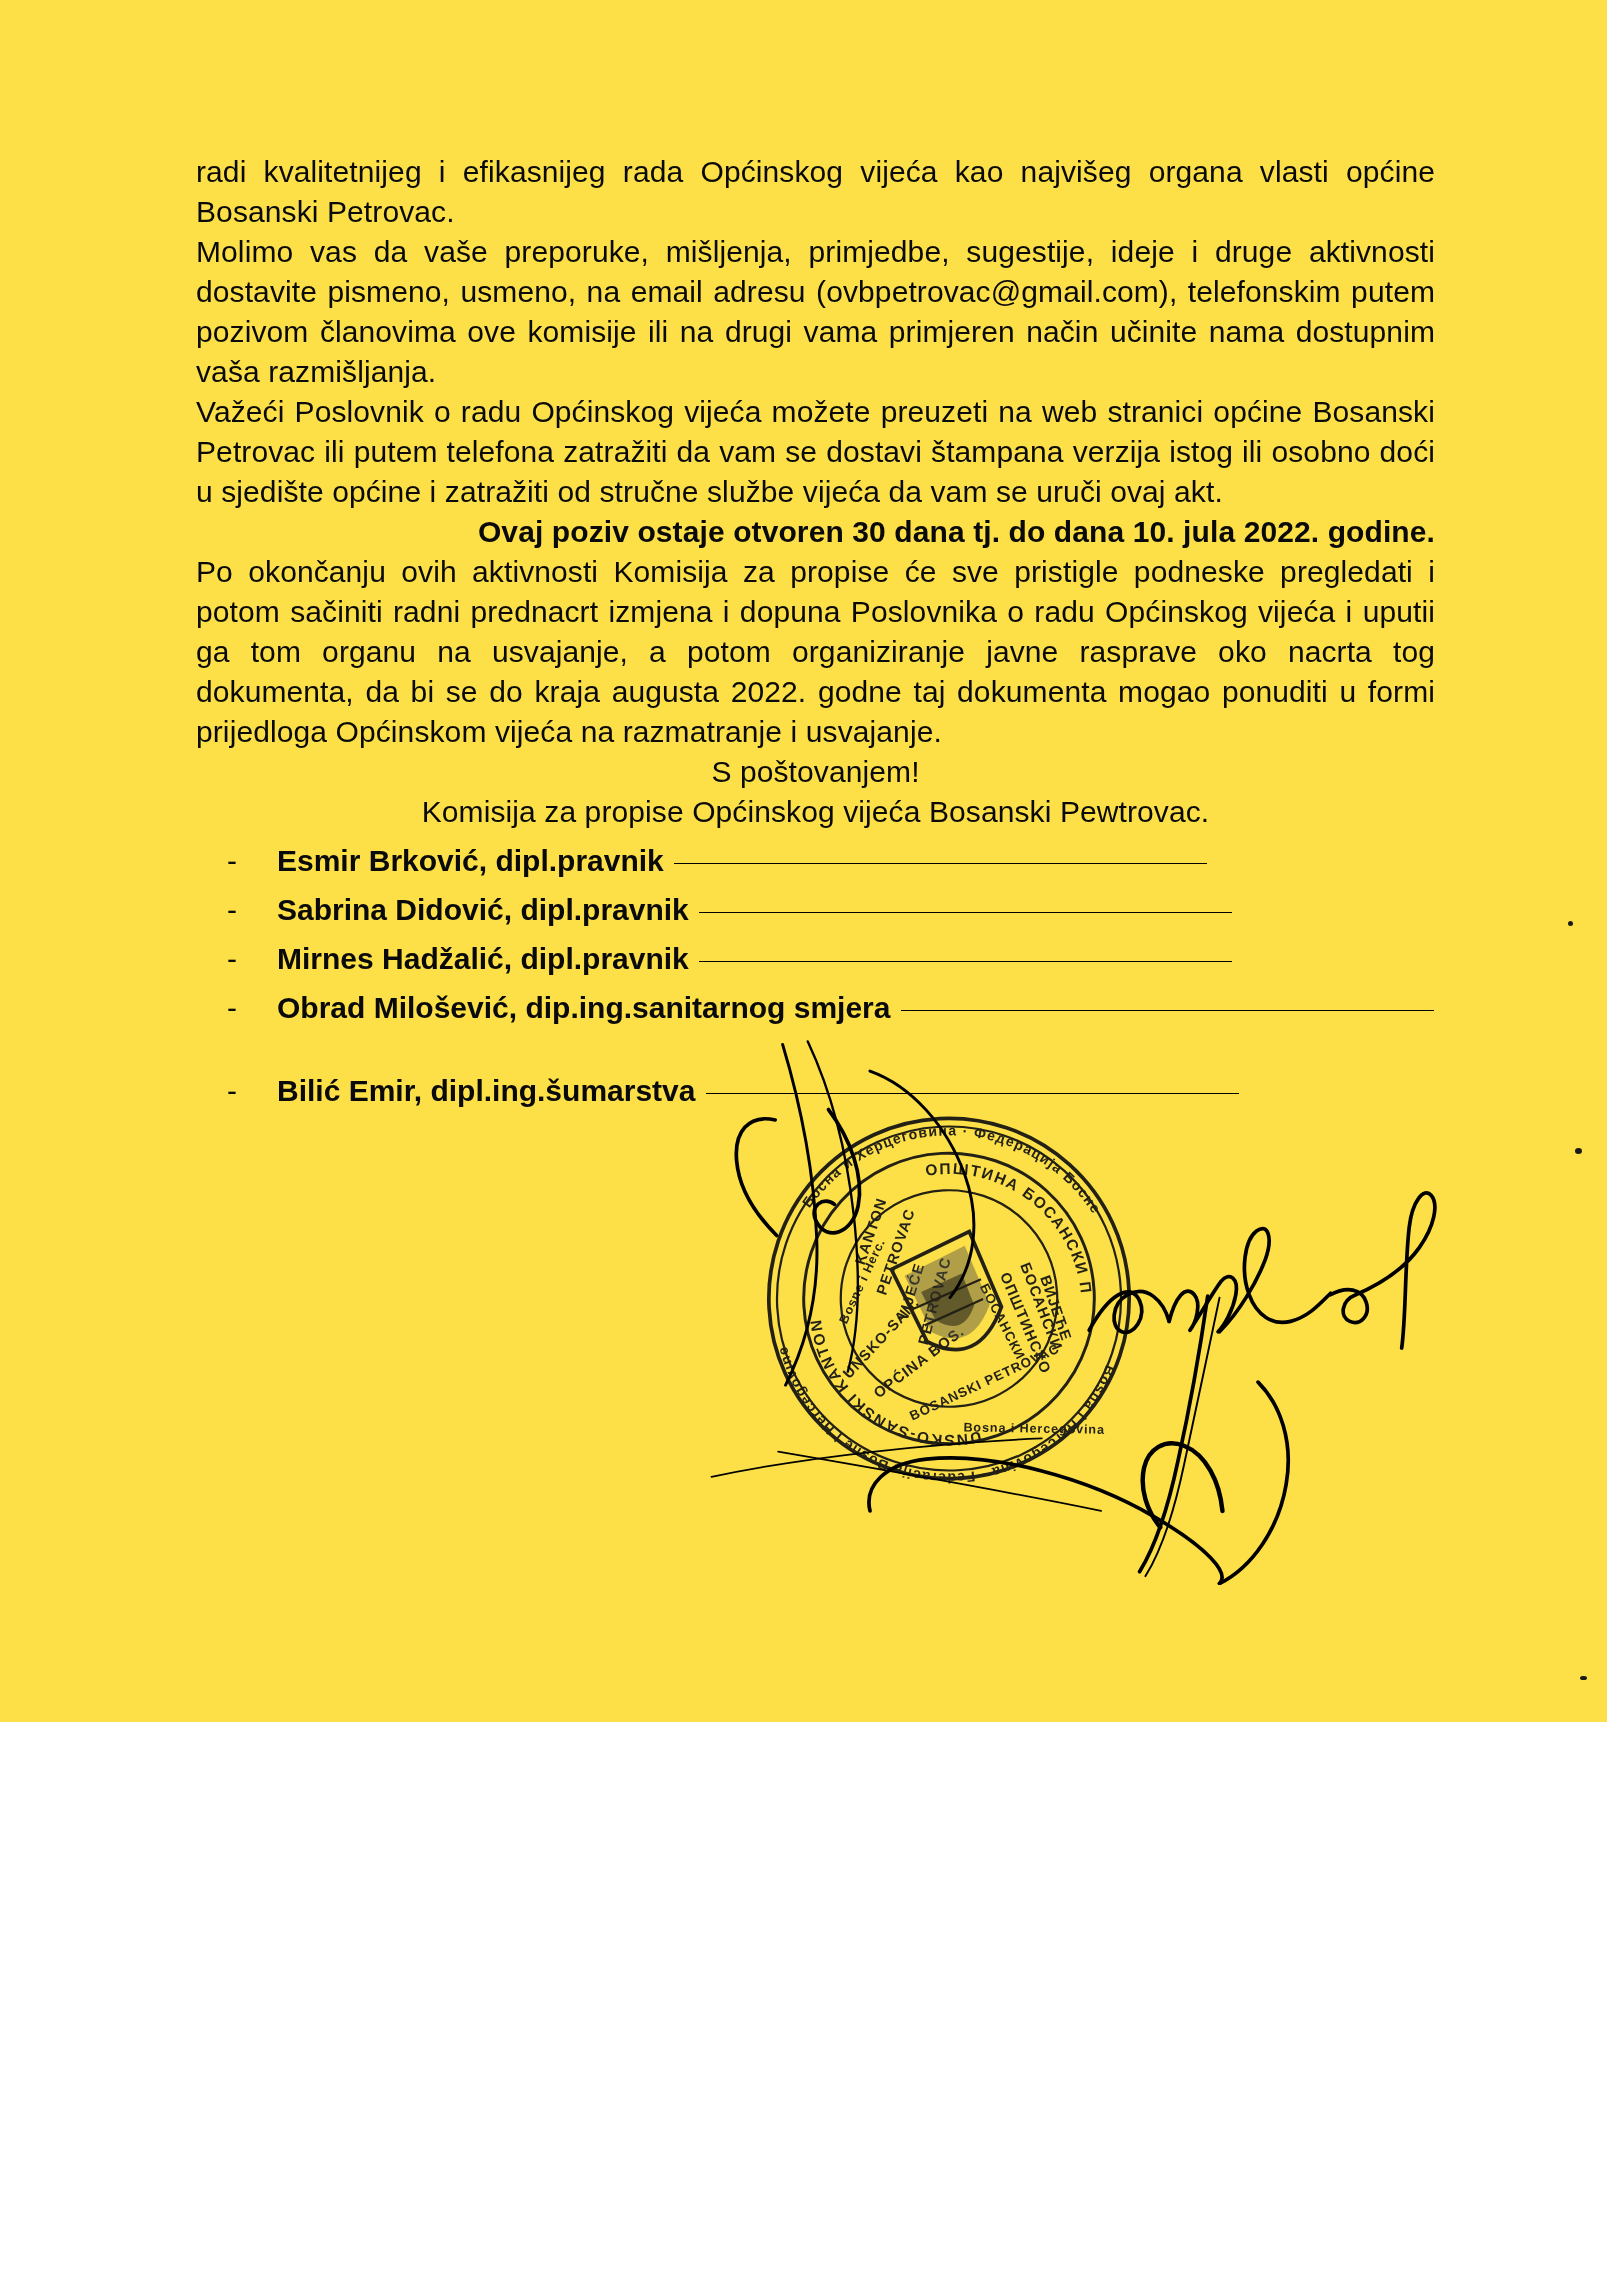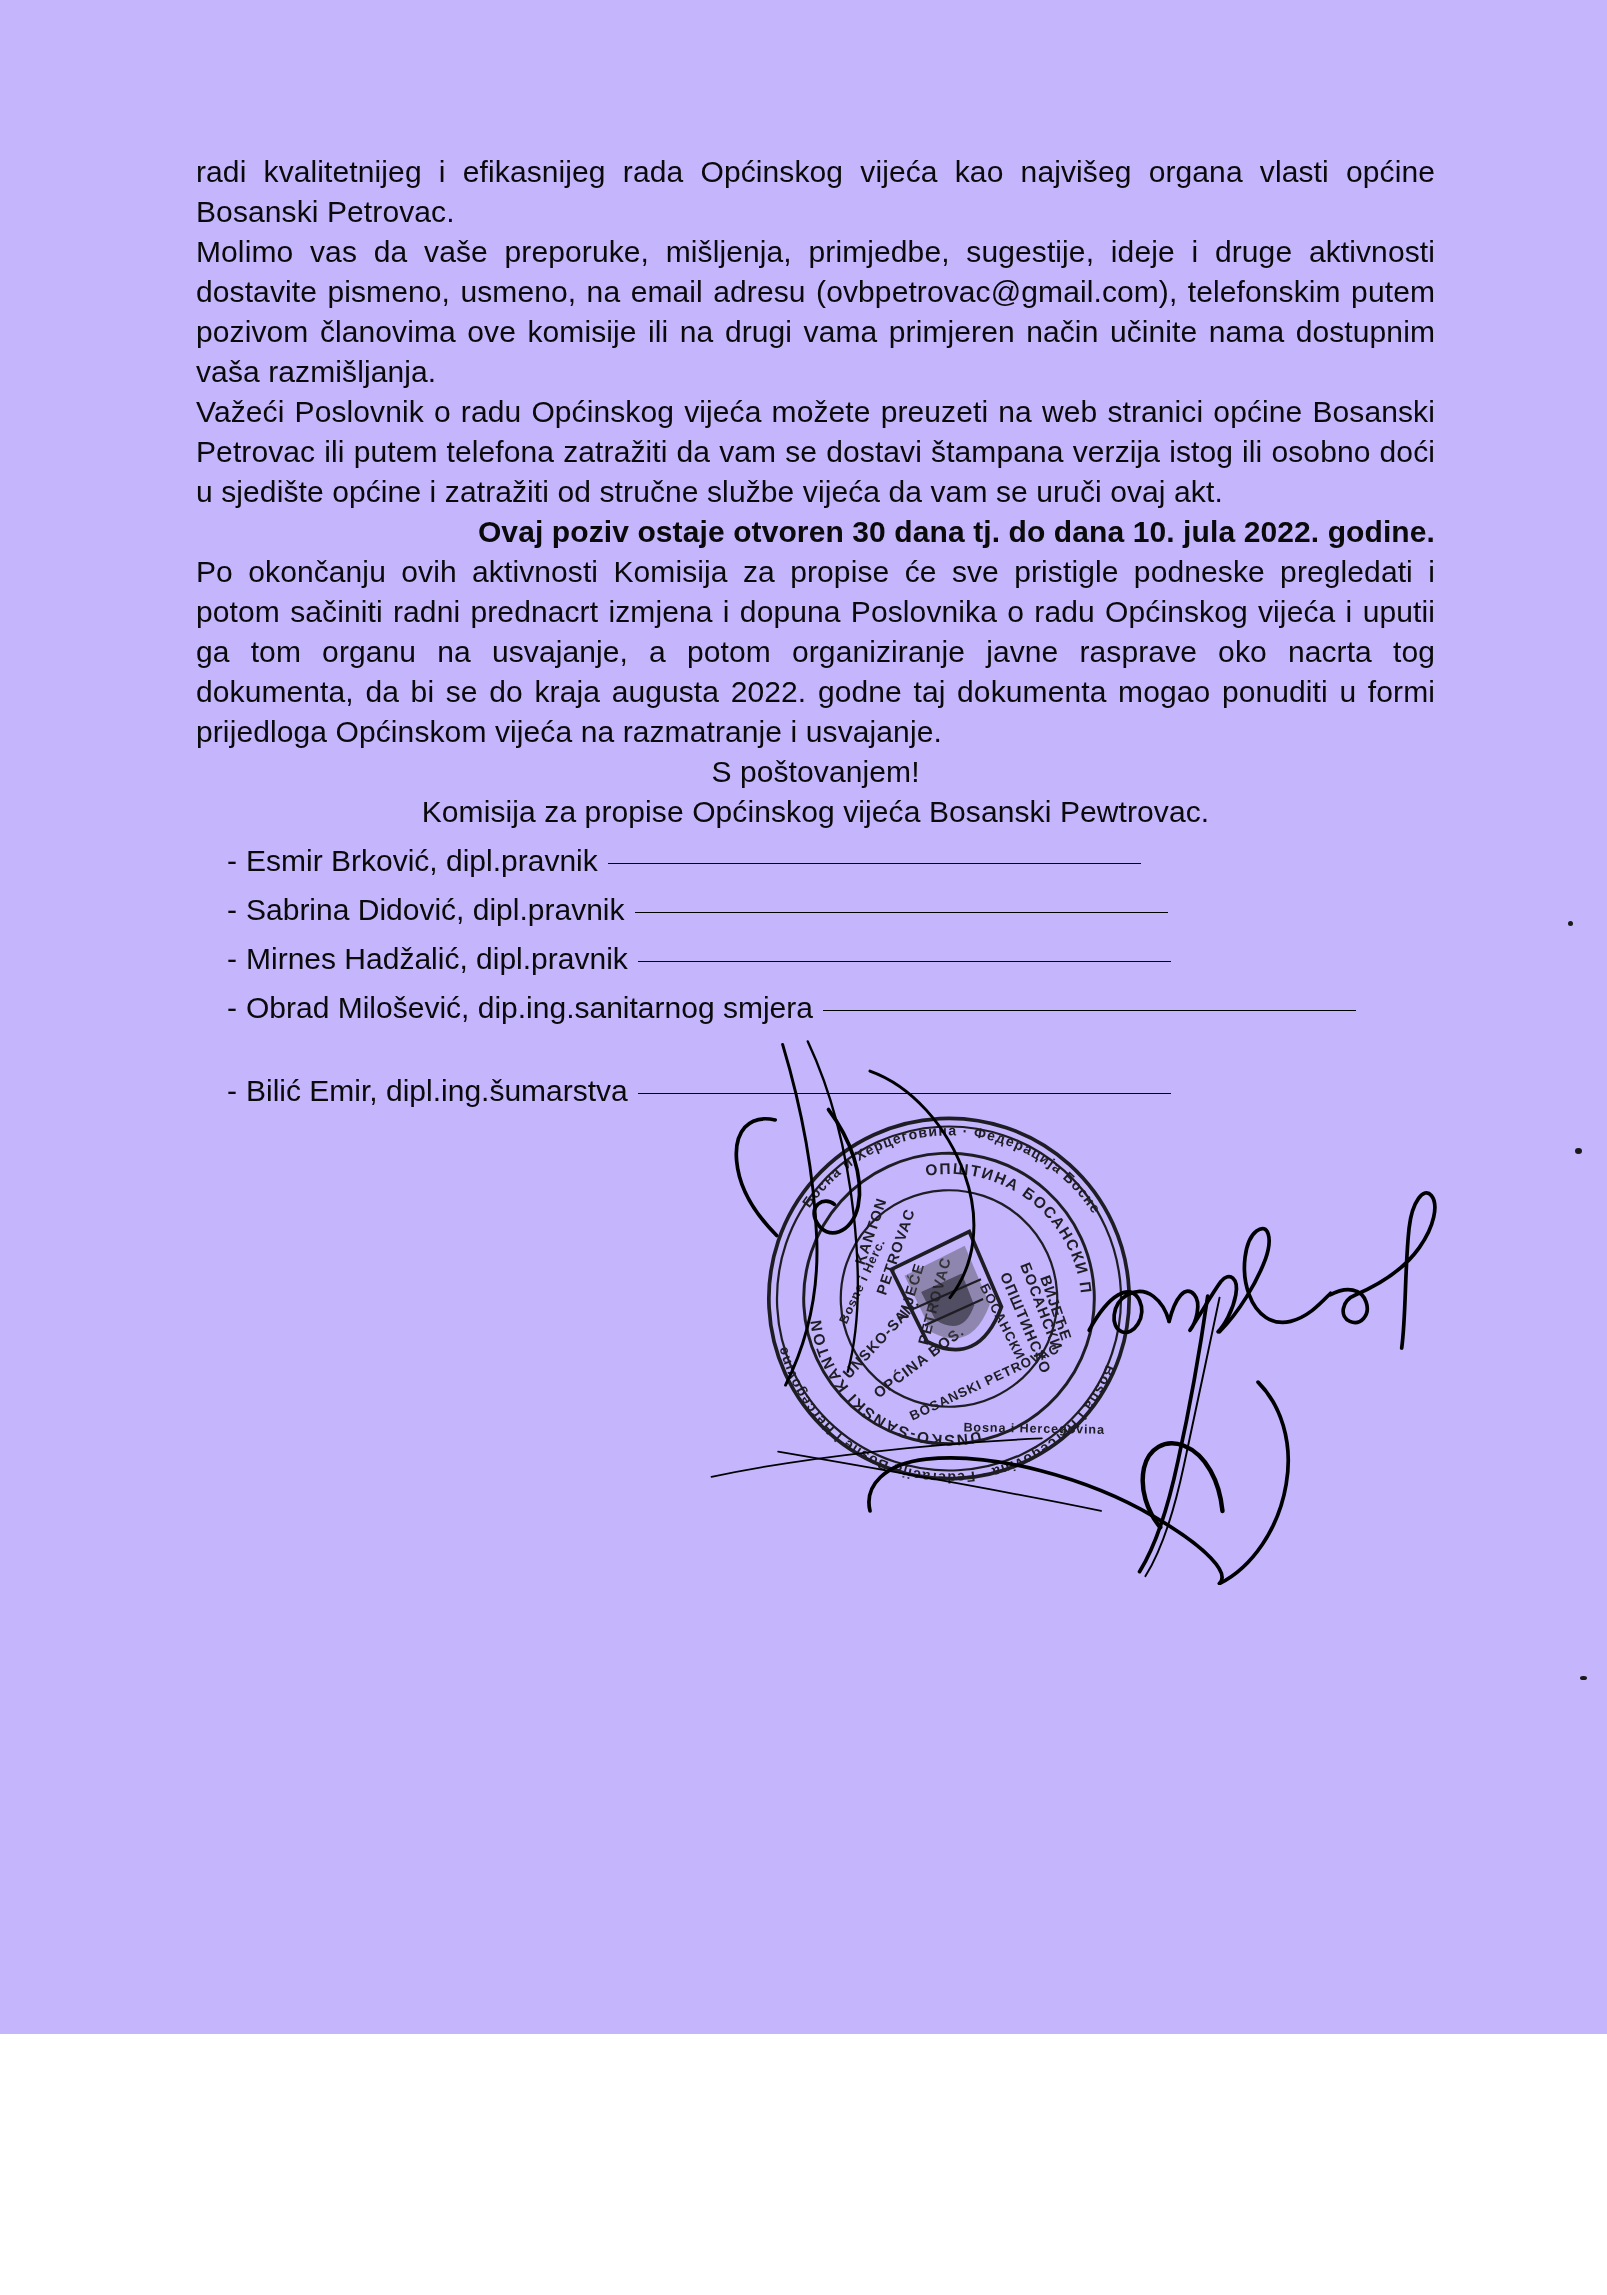--- a/index.html
+++ b/index.html
@@ -6,22 +6,22 @@
     margin: 0;
     padding: 0;
     background: #ffffff;
   }
   body {
     font-family: "DejaVu Sans", sans-serif;
   }
   .page {
     position: relative;
     width: 1608px;
-    height: 2034px;
-    background: #c4b5fd;
+    height: 1722px;
+    background: #fde047;
     overflow: hidden;
   }
   .doc-body {
     position: absolute;
     left: 196px;
     top: 152px;
     width: 1239px;
   }
   .para {
     margin: 0;
@@ -64,21 +64,23 @@
     margin-top: 43px;
   }
   .sig-dash {
     display: inline-block;
     width: 19px;
     margin-left: 31px;
     flex: 0 0 auto;
   }
   .sig-name {
     display: inline-block;
+    margin-left: 31px;
     flex: 0 0 auto;
+    font-weight: bold;
   }
   .sig-rule {
     flex: 1 1 auto;
     height: 0;
     border-bottom: 1.9px solid #000;
     margin-left: 10.4px;
     position: relative;
     top: -7.4px;
     max-width: 533px;
   }

